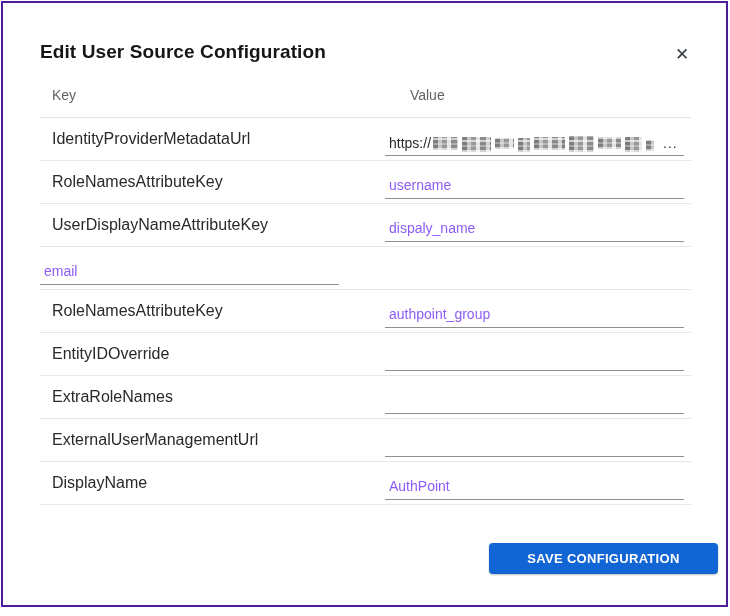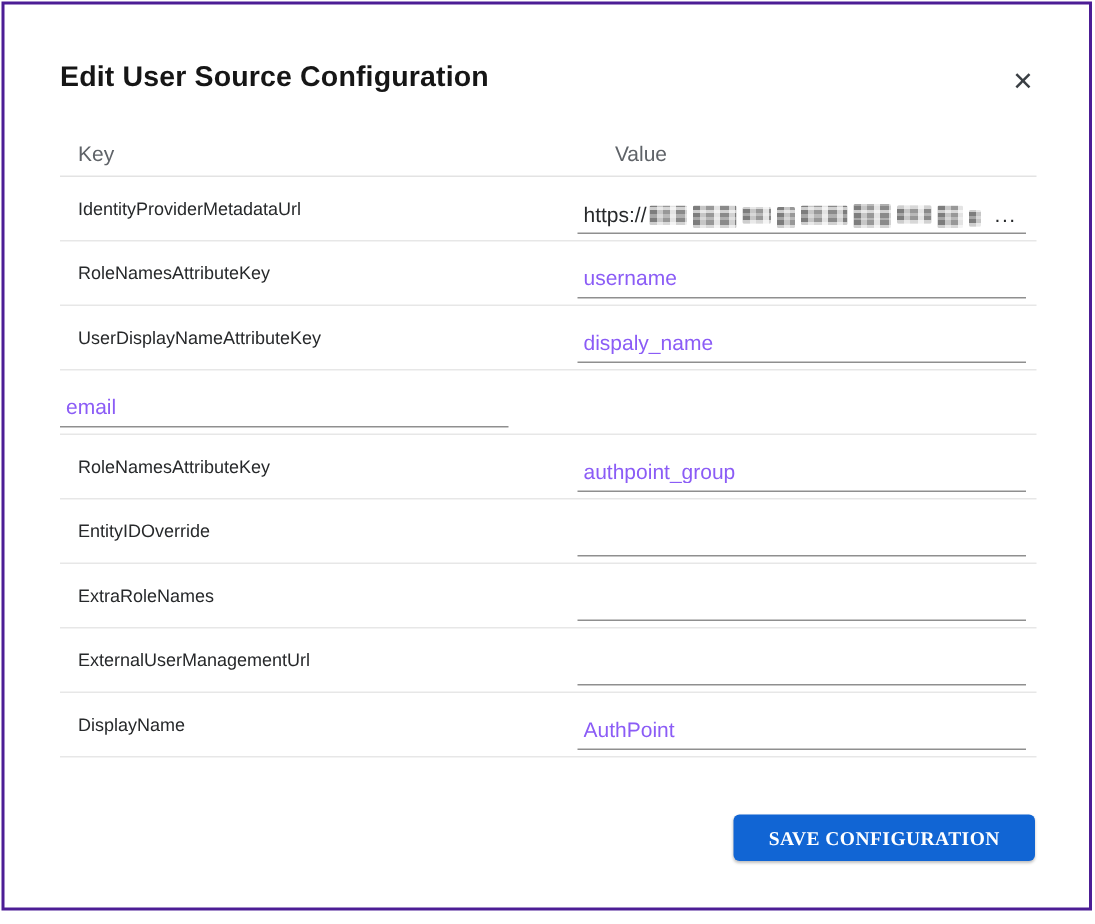--- a/index.html
+++ b/index.html
@@ -19,33 +19,33 @@
   .close-btn {
     position:absolute; left:666px; top:38px; width:26px; height:26px;
     display:flex; align-items:center; justify-content:center;
     font-size:17px; color:#3a3f44; cursor:pointer; background:none; border:none;
     font-family:"Liberation Sans", sans-serif;
   }
 
   .cfg-table { position:absolute; left:37px; top:84px; width:651px; }
 
   .thead {
-    display:flex; height:31px; align-items:center;
+    display:flex; height:31px; align-items:flex-start;
     border-bottom:1px solid #e3e3e3;
     gap:44px;
   }
   .th-key   { width:345px; padding-left:12px; font-size:14px; color:#5f6368; }
   .th-value { width:306px; padding-left:4px;  font-size:14px; color:#5f6368; }
 
   .row {
     display:flex; height:43px; border-bottom:1px solid #e7e7e7;
   }
   .key-cell {
     width:345px; padding-left:12px; display:flex; align-items:center;
-    font-size:12px; color:#27292b;
+    font-size:16px; color:#27292b;
   }
   .value-cell {
     width:306px; display:flex; flex-direction:column; justify-content:flex-end;
     padding-bottom:4px;
   }
   .value-input {
     width:299px; height:25px; border:none; border-bottom:1px solid #8f8f8f;
     font-size:14px; color:#8b5cf6; padding:0 0 3px 4px; background:transparent;
     font-family:"Liberation Sans", sans-serif; border-radius:0; outline:none;
   }
@@ -67,24 +67,24 @@
   .s2 { width:29px; height:15px; margin-top:2px; }
   .s3 { width:19px; height:11px; }
   .s4 { width:12px; height:14px; margin-top:3px; }
   .s5 { width:31px; height:13px; }
   .s6 { width:25px; height:16px; margin-top:2px; }
   .s7 { width:23px; height:12px; }
   .s8 { width:17px; height:15px; margin-top:2px; }
   .s9 { width:8px;  height:11px; margin-top:4px; }
 
   .save-btn {
-    position:absolute; left:486px; top:540px; width:201px; height:31px;
+    position:absolute; left:486px; top:540px; width:229px; height:31px;
     background:#1165d4; color:#ffffff; border:none; border-radius:4px;
     font-size:13px; font-weight:bold; letter-spacing:.3px; cursor:pointer;
-    font-family:Liberation Serif, serif;
+    font-family:Liberation Sans, sans-serif;
     box-shadow:0 1px 2px rgba(0,0,0,.25);
   }
 </style>
 </head>
 <body>
 
 <div class="stage">
   <div class="dialog">
 
     <div class="dialog-title">Edit User Source Configuration</div>

